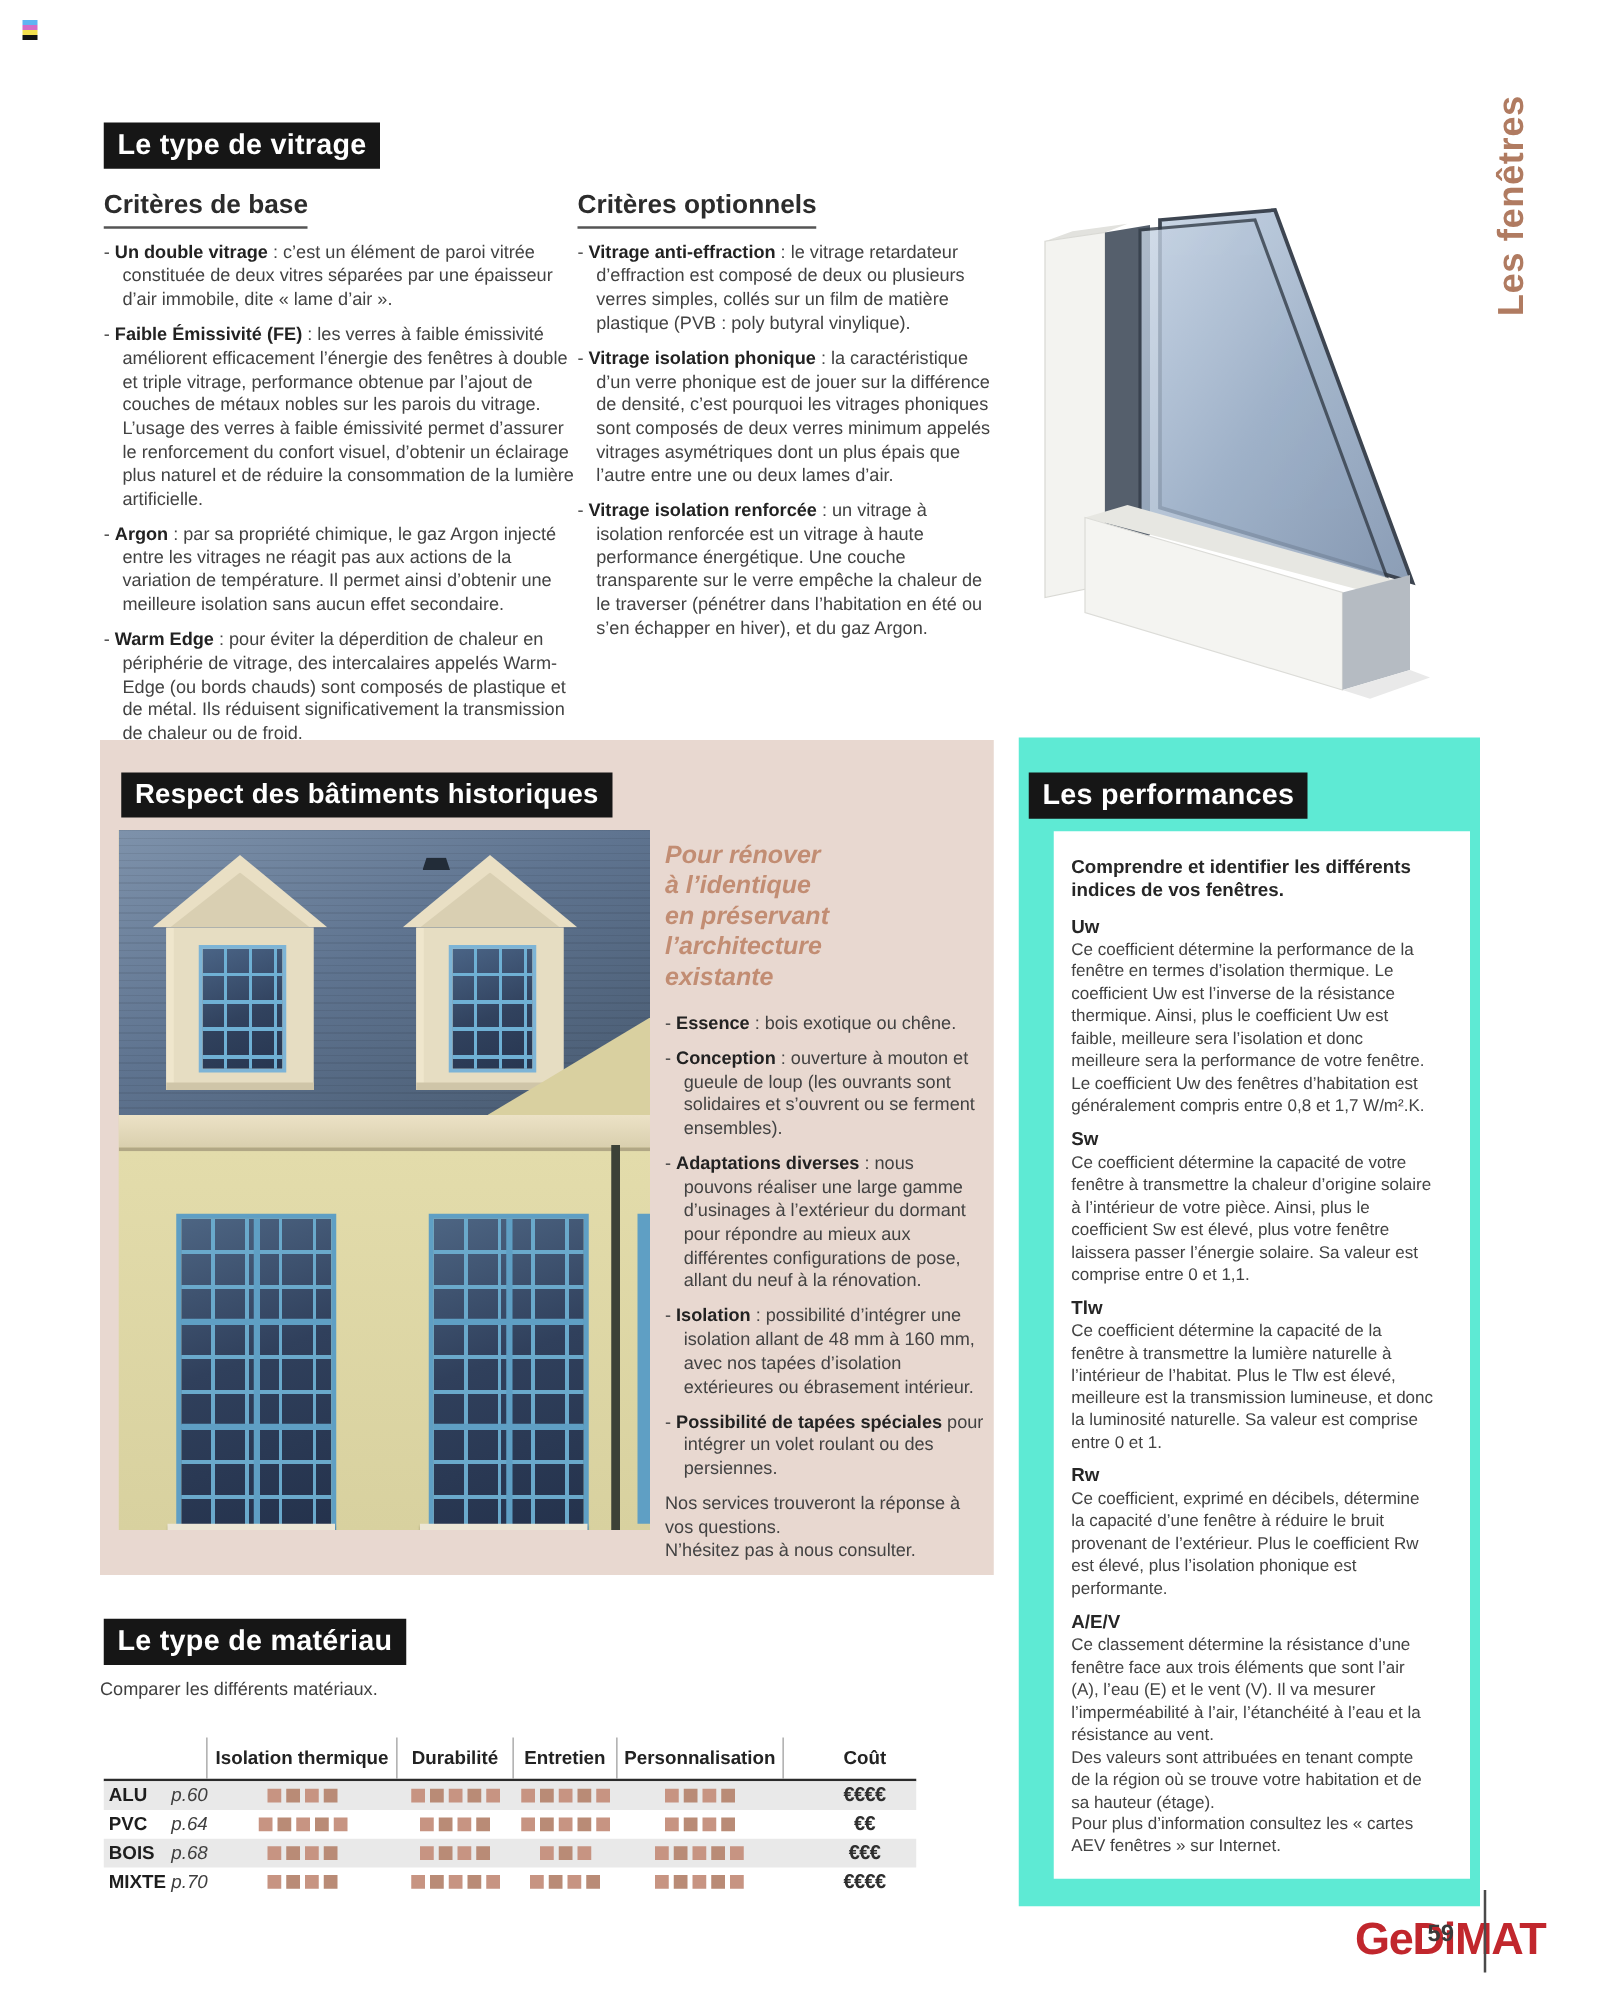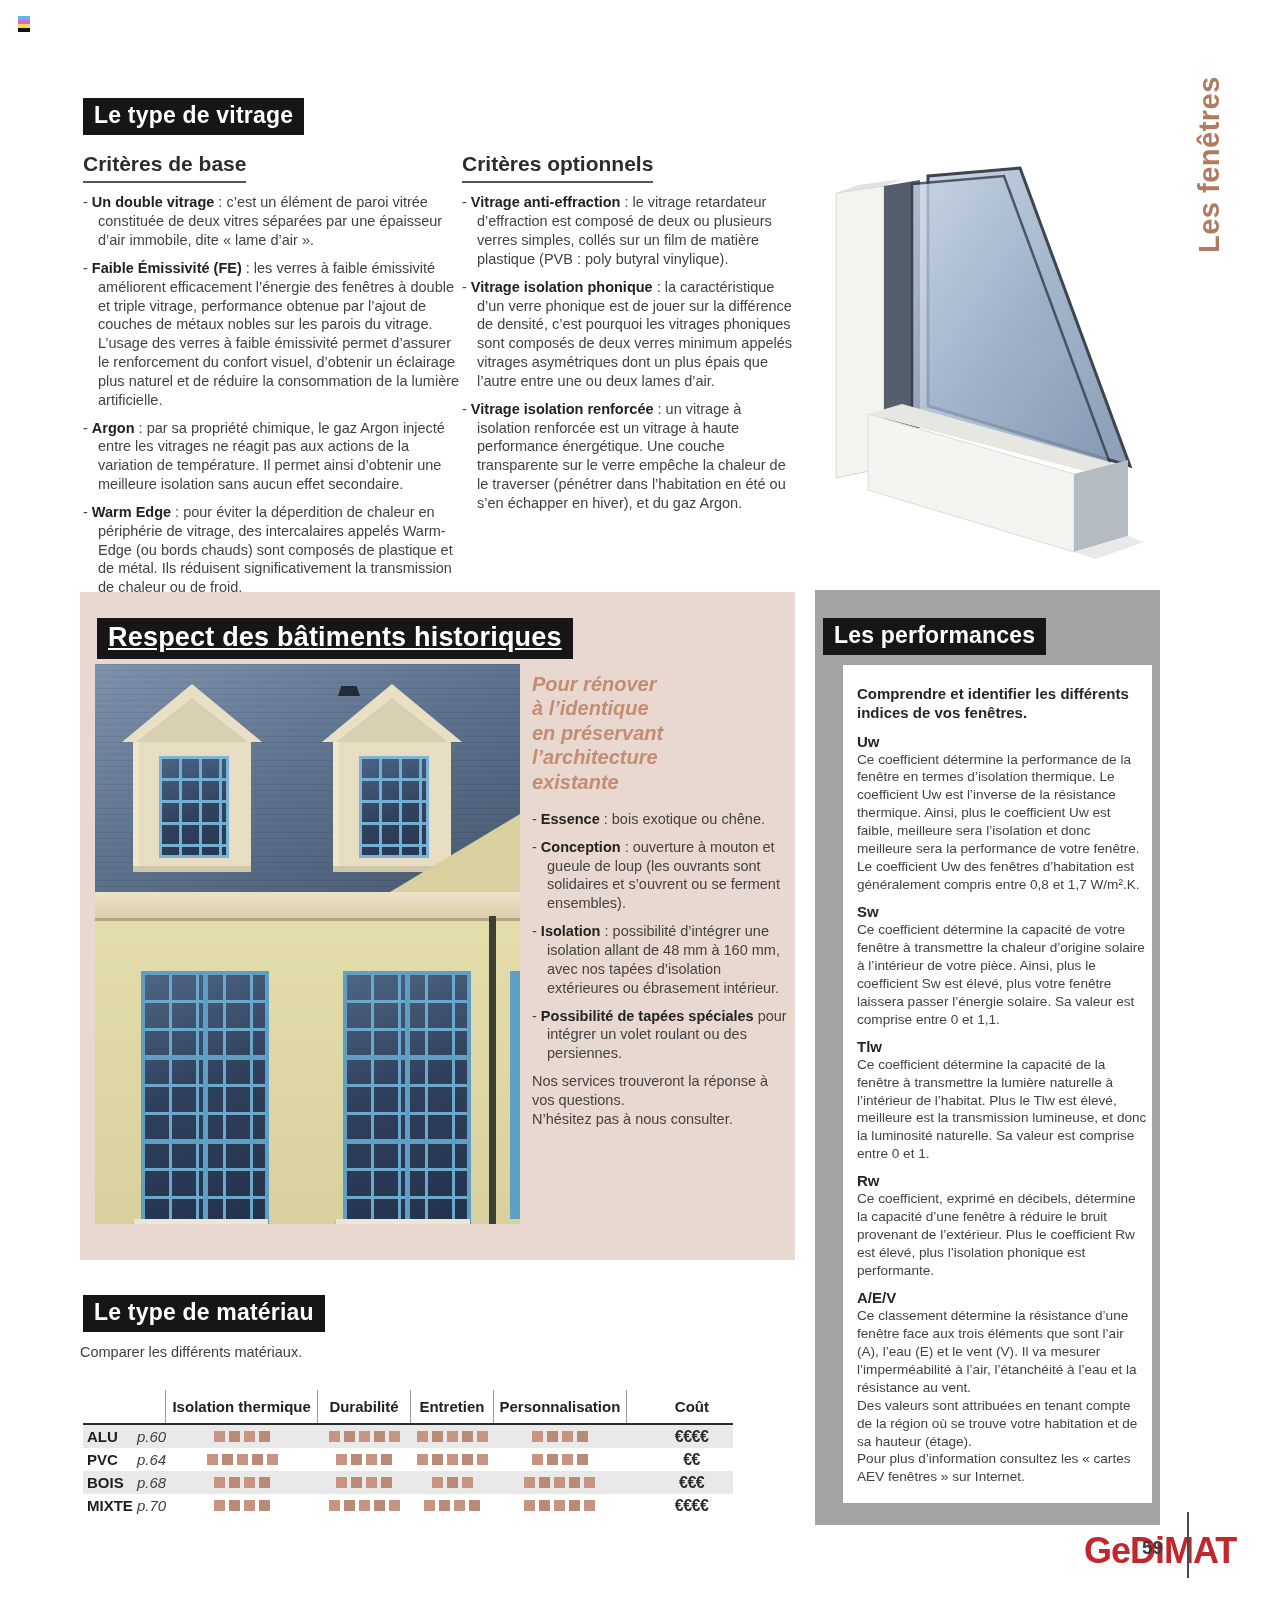--- a/index.html
+++ b/index.html
@@ -67,21 +67,21 @@
           repeating-linear-gradient(to right,transparent 0 24px,#6aa9cb 24px 27px),
           repeating-linear-gradient(to bottom,transparent 0 25px,#6aa9cb 25px 28px),
           linear-gradient(160deg,#4d6583 0%,#30405c 45%,#24324c 100%);}
   .bigwin .mull{position:absolute;left:50%;top:0;width:5px;height:100%;margin-left:-2.5px;background:#5f9fc4;}
   .bigwin .rail{position:absolute;left:0;width:100%;height:5px;background:#5f9fc4;}
   .sill{position:absolute;height:10px;background:#ece6d6;box-shadow:0 2px 2px rgba(0,0,0,.25);}
   .pipe{position:absolute;left:394px;top:252px;width:7px;height:308px;background:#3c4137;}
   .edgewin{position:absolute;right:0;top:307px;width:10px;height:248px;background:#5f9fc4;}
 
   
-  .perf-panel{position:absolute;left:815px;top:590px;width:345px;height:935px;background:#a3a3a3;}
+  .perf-panel{position:absolute;left:815px;top:590px;width:345px;height:935px;background:#5eead4;padding-left:24px;}
   .perf-inner{position:absolute;left:28px;top:75px;right:8px;bottom:22px;background:#fff;}
   .perf-panel .black-box{position:absolute;left:8px;top:28px;}
   .perf-content{position:absolute;left:42px;top:95px;width:292px;}
   .perf-intro{font-size:15px;font-weight:bold;color:#262626;line-height:1.25;margin:0 0 10px;}
   .perf-entry h3{font-size:15px;font-weight:bold;color:#262626;margin:9px 0 1px;}
   .perf-entry p{margin:0;font-size:13.6px;line-height:1.32;color:#424242;white-space:pre-line;}
 
   
   .mat-title{position:absolute;left:83px;top:1295px;}
   .mat-caption{position:absolute;left:80px;top:1344px;font-size:14.5px;color:#3f3f3f;}
@@ -158,21 +158,21 @@
       <polygon points="62,276 282,334 310,326 96,266" fill="#e7e7e2"></polygon>
       <polygon points="62,276 268,336 268,414 62,352" fill="#f4f4f1" stroke="#dcdcd8" stroke-width="1"></polygon>
 
       <polygon points="268,336 322,322 322,398 268,414" fill="#b5bbc2"></polygon>
 
       <polygon points="268,414 322,398 338,404 290,421" fill="#e9e9e9"></polygon>
     </svg>
   </div>
 
   <div class="hist-box">
-    <div class="black-box" style="font-size:27px;text-decoration:underline;">Respect des bâtiments historiques</div>
+    <div class="black-box" style="font-size:22px;">Respect des bâtiments historiques</div>
 
     <div class="photo">
       <div class="roof"></div>
       <div class="vent"></div>
       <div class="dormer" style="left:38px;top:20px;">
         <div class="ped"></div>
           <div class="body">
             <div class="dwin"></div>
           </div>
       </div>
@@ -202,20 +202,21 @@
     </div>
 
     <div class="hist-text">
       <p class="hist-intro">Pour rénover
 à l’identique
 en préservant
 l’architecture
 existante</p>
       <div class="li"><b>Essence</b><span> : bois exotique ou chêne.</span></div>
       <div class="li"><b>Conception</b><span> : ouverture à mouton et gueule de loup (les ouvrants sont solidaires et s’ouvrent ou se ferment ensembles).</span></div>
+      <div class="li"><b>Adaptations diverses</b><span> : nous pouvons réaliser une large gamme d’usinages à l’extérieur du dormant pour répondre au mieux aux différentes configurations de pose, allant du neuf à la rénovation.</span></div>
       <div class="li"><b>Isolation</b><span> : possibilité d’intégrer une isolation allant de 48 mm à 160 mm, avec nos tapées d’isolation extérieures ou ébrasement intérieur.</span></div>
       <div class="li"><b>Possibilité de tapées spéciales</b><span> pour intégrer un volet roulant ou des persiennes.</span></div>
       <p class="hist-outro">Nos services trouveront la réponse à vos questions.
 N’hésitez pas à nous consulter.</p>
     </div>
   </div>
 
   <div class="perf-panel">
     <div class="perf-inner"></div>
     <div class="black-box">Les performances</div>

